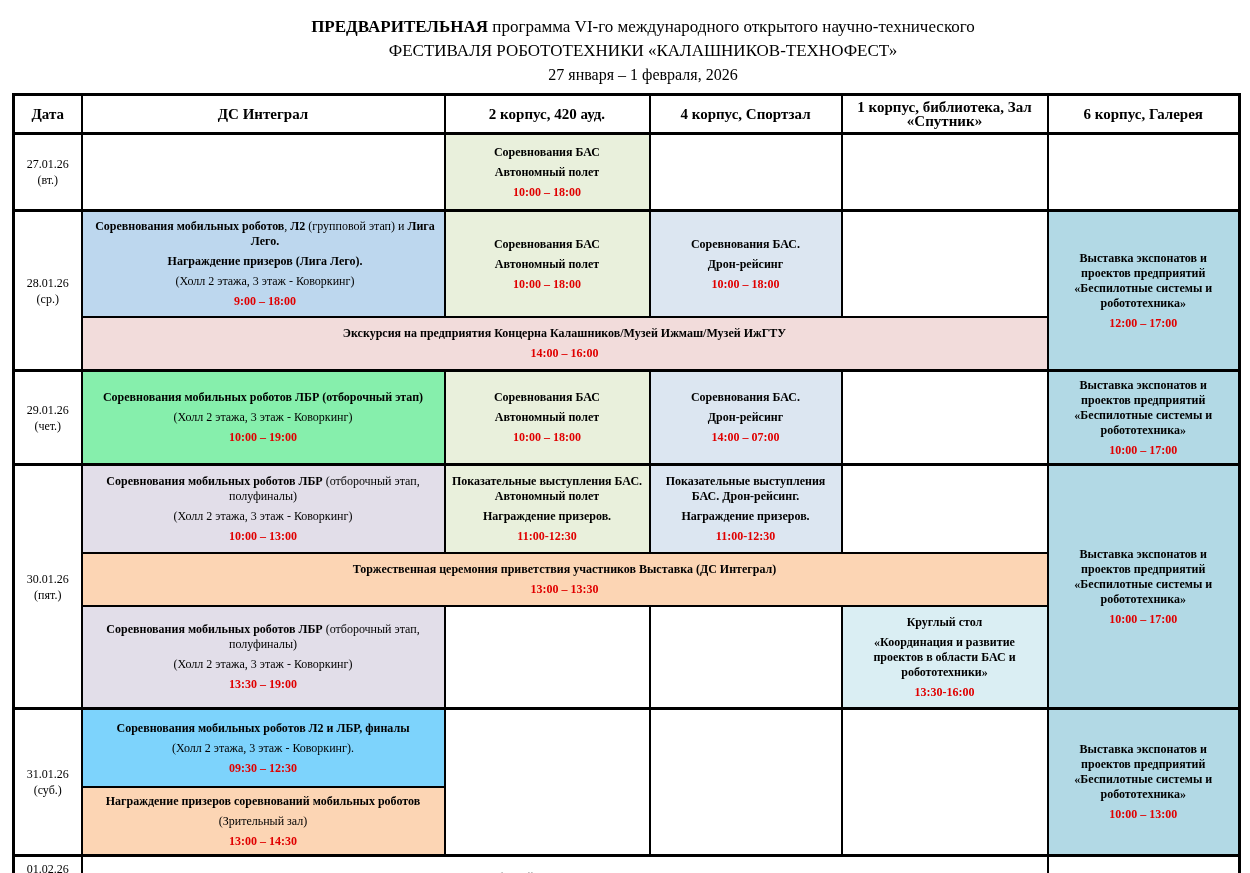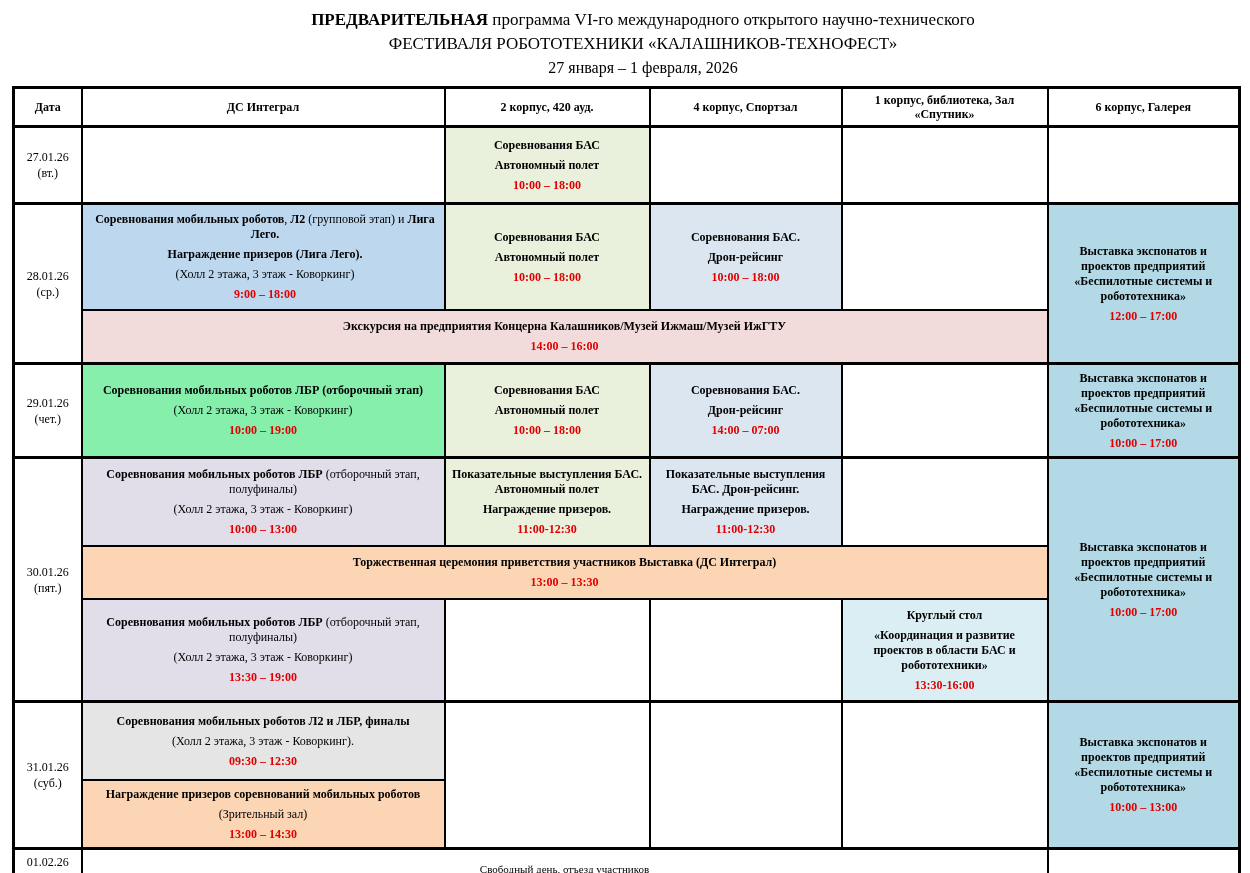--- a/index.html
+++ b/index.html
@@ -5,21 +5,21 @@
   html,body{margin:0;padding:0;background:#fff;}
   .page{
     position:relative;
     width:1250px;height:873px;
     background:#ffffff;
     font-family:"Liberation Serif", serif;
     color:#000;
     overflow:hidden;
   }
   .titleblock{
-    padding-top:8px;
+    padding-top:15px;
     text-align:center;
     font-size:17px;
     line-height:24px;
     margin-left:36px;
   }
   .titleblock .tb-bold{font-weight:bold;}
   .titleblock .t3{font-size:16px;}
   table.sched{
     border-collapse:collapse;
     table-layout:fixed;
@@ -29,21 +29,21 @@
   }
   table.sched th, table.sched td{
     border:2px solid #000;
     text-align:center;
     vertical-align:middle;
     padding:3px 6px;
     overflow:hidden;
   }
   tr.day > th, tr.day > td{border-top:3px solid #000;}
   th.hdr{
-    font-size:12px;
+    font-size:15px;
     font-weight:bold;
     line-height:14px;
     padding:2px 4px;
   }
   td.date{
     font-size:12px;
     font-weight:normal;
     line-height:16px;
     background:#fff;
   }
@@ -207,21 +207,21 @@
             <div class="line"><span class="s-b">«Координация и развитие проектов в области БАС и робототехники»</span></div>
             <div class="line"><span class="s-r">13:30-16:00</span></div>
           </td>
     </tr>
 
     <tr class="day">
       <td class="date" rowspan="2">
         <div>31.01.26</div>
         <div>(суб.)</div>
       </td>
-      <td class="ev" style="height: 70px; background: #e5e5e5;">
+      <td class="ev" style="height: 70px; background: #7dd3fc;">
             <div class="line"><span class="s-b">Соревнования мобильных роботов Л2 и ЛБР, финалы</span></div>
             <div class="line"><span class="s-n">(Холл 2 этажа, 3 этаж - Коворкинг).</span></div>
             <div class="line"><span class="s-r">09:30 – 12:30</span></div>
           </td>
       <td rowspan="2"></td>
       <td rowspan="2"></td>
       <td rowspan="2"></td>
       <td class="ev" rowspan="2" style="background: rgb(178, 217, 229);">
             <div class="line"><span class="s-b">Выставка экспонатов и проектов предприятий «Беспилотные системы и робототехника»</span></div>
             <div class="line"><span class="s-r">10:00 – 13:00</span></div>

